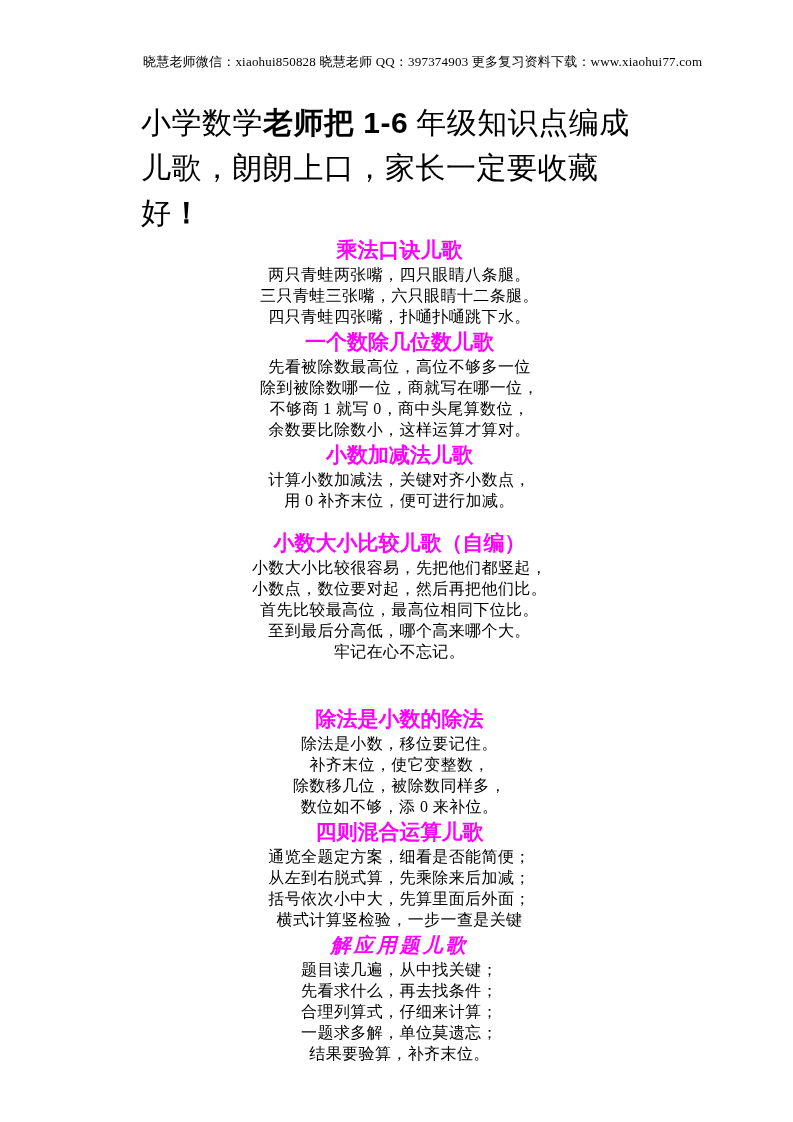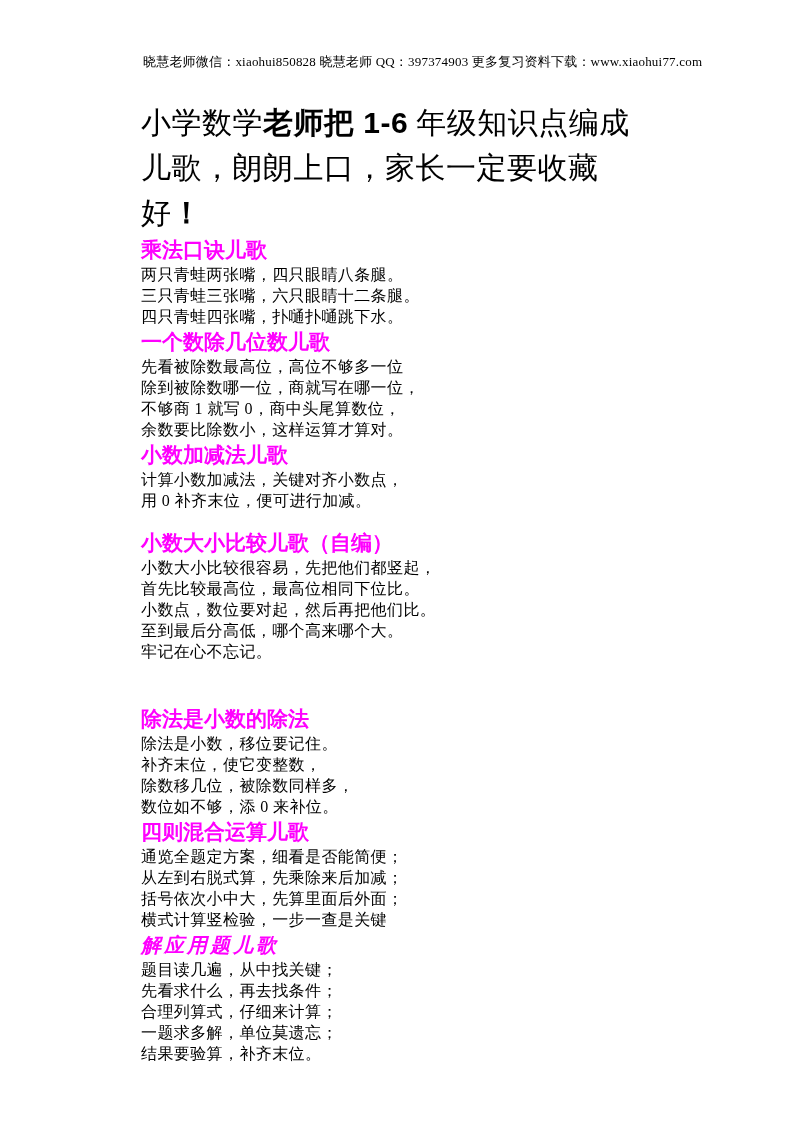--- a/index.html
+++ b/index.html
@@ -36,20 +36,21 @@
   .doc-title .bold-seg {
     font-weight: 700;
     font-family: "Liberation Sans", "DejaVu Sans", sans-serif;
     text-align: right;
   }
   .doc-title .bold-punct {
     font-weight: 700;
   }
   .song-section {
     margin-top: 3px;
+    text-align: center;
   }
   .song-section.gap-medium {
     margin-top: 20px;
   }
   .song-section.gap-large {
     margin-top: 45px;
   }
   .section-heading {
     margin: 0 0 2px 0;
     font-family: "Liberation Sans", "DejaVu Sans", sans-serif;
@@ -97,22 +98,22 @@
         <p class="song-line">余数要比除数小，这样运算才算对。</p>
       </section>
       <section class="song-section">
         <h2 class="section-heading">小数加减法儿歌</h2>
         <p class="song-line">计算小数加减法，关键对齐小数点，</p>
         <p class="song-line">用 0 补齐末位，便可进行加减。</p>
       </section>
       <section class="song-section gap-medium">
         <h2 class="section-heading">小数大小比较儿歌（自编）</h2>
         <p class="song-line">小数大小比较很容易，先把他们都竖起，</p>
+        <p class="song-line">小数点，数位要对起，然后再把他们比。</p>
         <p class="song-line">首先比较最高位，最高位相同下位比。</p>
-        <p class="song-line">小数点，数位要对起，然后再把他们比。</p>
         <p class="song-line">至到最后分高低，哪个高来哪个大。</p>
         <p class="song-line">牢记在心不忘记。</p>
       </section>
       <section class="song-section gap-large">
         <h2 class="section-heading">除法是小数的除法</h2>
         <p class="song-line">除法是小数，移位要记住。</p>
         <p class="song-line">补齐末位，使它变整数，</p>
         <p class="song-line">除数移几位，被除数同样多，</p>
         <p class="song-line">数位如不够，添 0 来补位。</p>
       </section>

